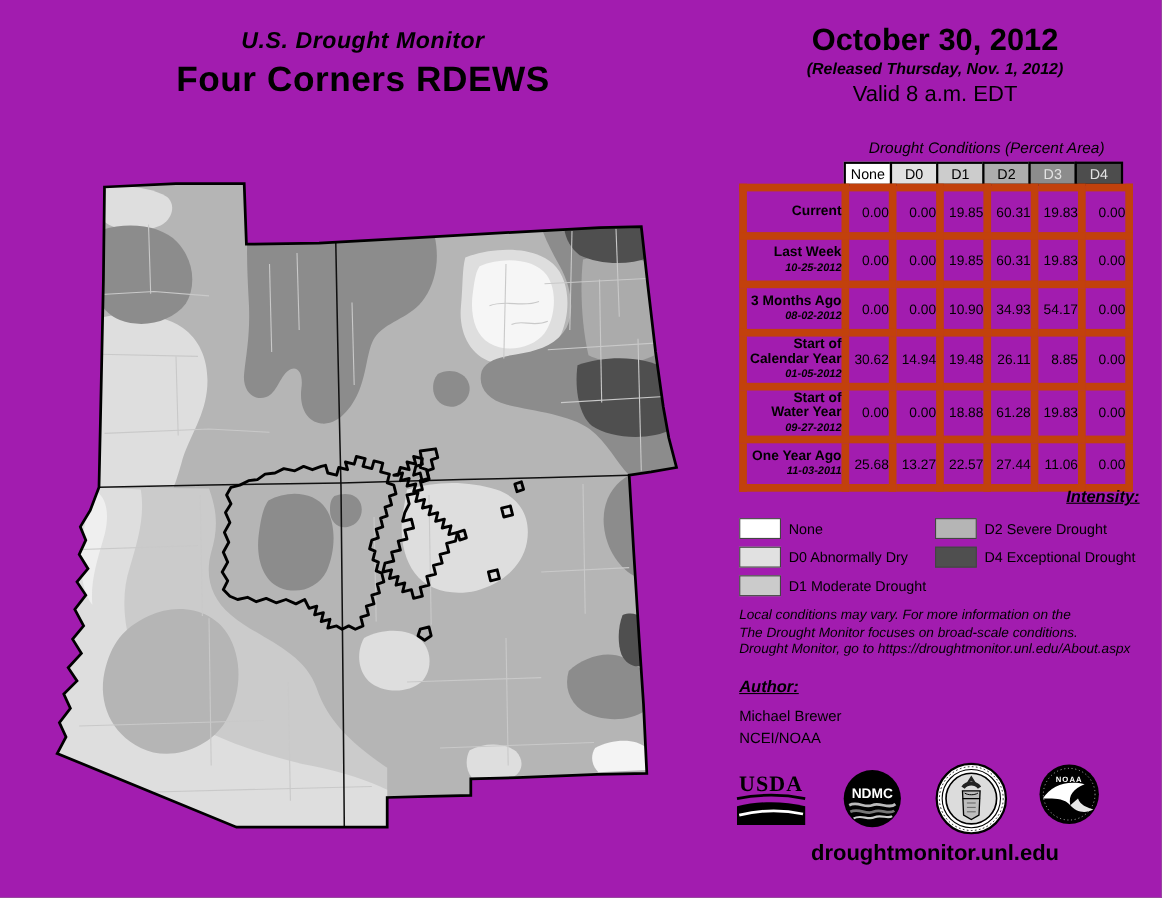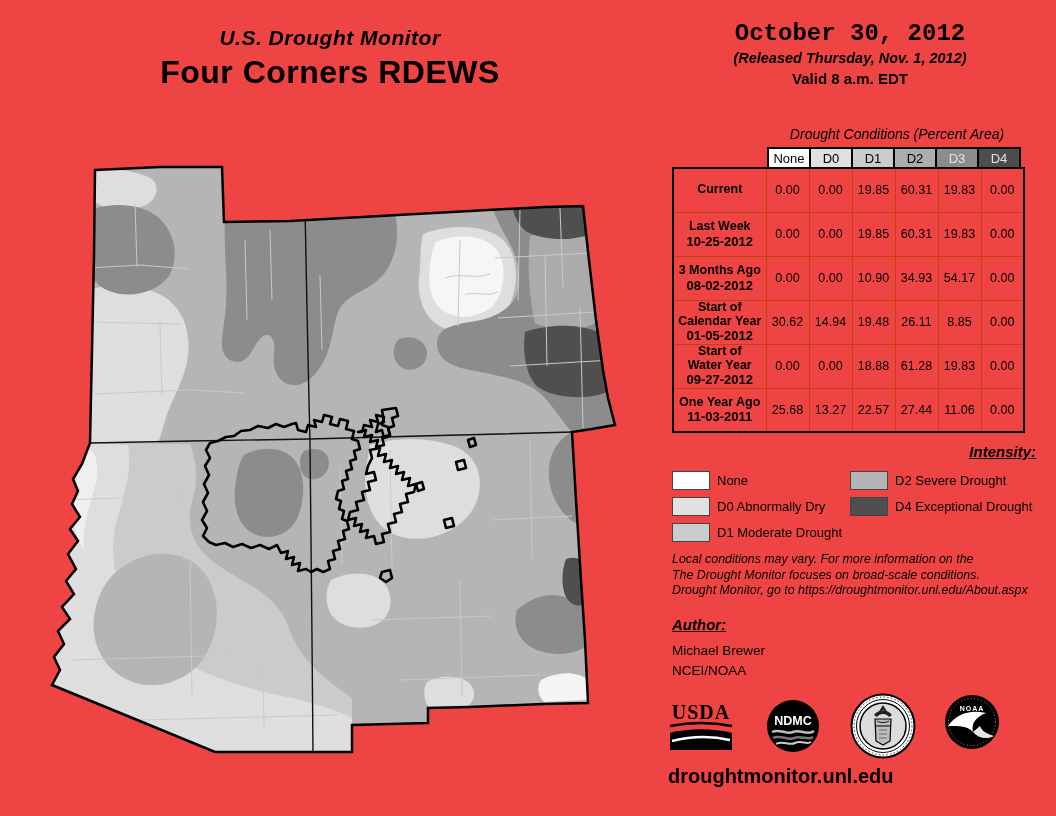--- a/index.html
+++ b/index.html
@@ -1,63 +1,63 @@
 <!DOCTYPE html>
 <html><head>
 <meta charset="utf-8">
 <style>
   * { margin:0; padding:0; box-sizing:border-box; }
   body { background:#888; font-family:"Liberation Sans", sans-serif; }
-  .page { position:relative; width:1056px; height:816px; background:#ef4444; overflow:hidden; color:#000; }
+  .page { position:relative; width:1056px; height:816px; background:#a21caf; overflow:hidden; color:#000; }
 
   
   .title-block { position:absolute; left:40px; top:26px; width:580px; text-align:center; }
   .title-small { font-size:21px; font-weight:bold; font-style:italic; letter-spacing:.5px; }
   .title-large { font-size:32px; font-weight:bold; margin-top:4px; letter-spacing:.5px; }
 
   .date-block { position:absolute; left:668px; top:20px; width:364px; text-align:center; }
-  .date-main { font-size:24px; font-weight:bold;font-family:Liberation Mono, monospace; }
+  .date-main { font-size:28px; font-weight:bold; }
   .date-released { font-size:14.5px; font-weight:bold; font-style:italic; margin-top:3px; }
-  .date-valid { font-size:15px; font-weight:bold; margin-top:4px; }
+  .date-valid { font-size:20px; font-weight:normal; margin-top:4px; }
 
   
   .table-title { position:absolute; left:740px; top:126px; width:314px; text-align:center;
                  font-size:14px; font-style:italic; }
   .hdr-row { position:absolute; left:767px; top:147px; display:flex; }
   .hdr-cell { width:44px; height:22px; border:2px solid #000; margin-left:-2px;
               display:flex; align-items:center; justify-content:center; font-size:13px; }
   .hdr-cell:first-child { margin-left:0; }
   .hdr-light { color:#e2e2e2; }
   table.dm { position:absolute; left:672px; top:167px; border-collapse:collapse;
              border:2px solid #000; table-layout:fixed; }
-  table.dm td { border:1px solid #c2410c; height:44px; text-align:center; vertical-align:middle;
+  table.dm td { border:7px solid #c2410c; height:44px; text-align:right; vertical-align:middle;
                 font-size:12.5px; padding:0; }
   td.rowlab { width:93px; font-weight:bold; line-height:13.5px; }
   td.val { width:43px; }
-  .rowdate { display:block; font-size:13px; font-weight:bold; margin-top:1px; }
+  .rowdate { display:block; font-style:italic; font-size:10px; font-weight:bold; margin-top:1px; }
 
   
   .legend { position:absolute; left:672px; top:443px; width:364px;text-align:right; }
   .legend-head, .author-head { font-size:15px; font-weight:bold; font-style:italic;
       text-decoration:underline; }
   .legend-grid { margin-top:7px; display:grid; grid-auto-flow:column;
       grid-template-rows:repeat(3,26px); grid-template-columns:178px 186px; }
   .legend-item { display:flex; align-items:center; }
   .chip { width:38px; height:19px; border:1px solid #444; flex:none; }
   .legend-label { margin-left:7px; font-size:13px; }
 
   .disclaimer { position:absolute; left:672px; top:552px; width:364px;
       font-style:italic; font-size:12.4px; line-height:15.5px; }
   .author-block { position:absolute; left:672px; top:616px; }
   .author-name { font-size:13.5px; margin-top:10px; }
   .author-org { font-size:13.5px; margin-top:5px; }
 
   .logos { position:absolute; left:664px; top:690px; width:372px; height:72px; }
   .logo { position:absolute; }
-  .url { position:absolute; left:668px; top:765px; width:364px; 
+  .url { position:absolute; left:668px; top:765px; width:364px; text-align:center;
          font-size:20px; font-weight:bold; }
 
   .map-wrap { position:absolute; left:40px; top:140px; width:620px; height:650px; }
 </style>
 </head>
 <body>
 
 <div class="page">
 
   <div class="title-block">

